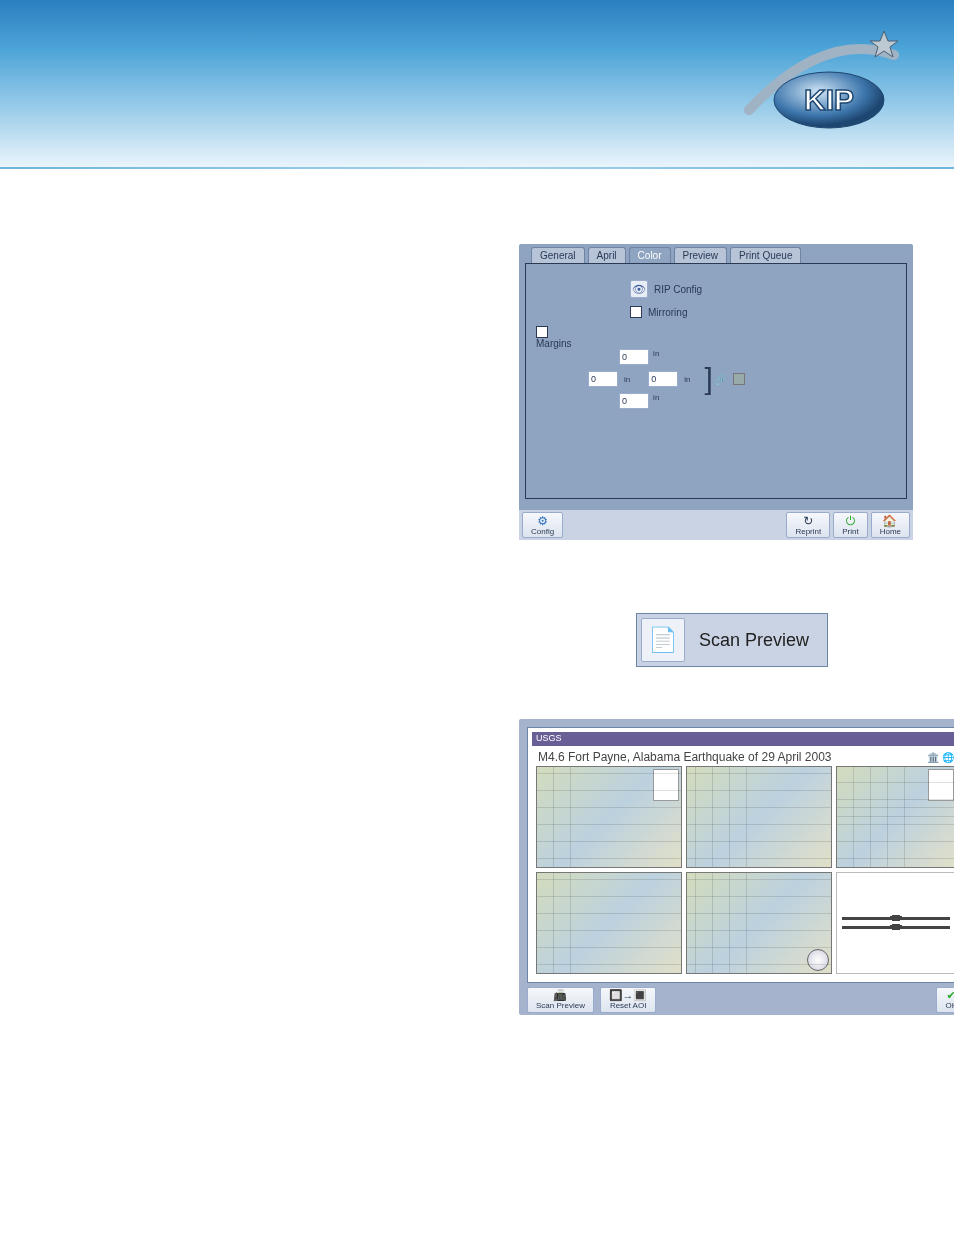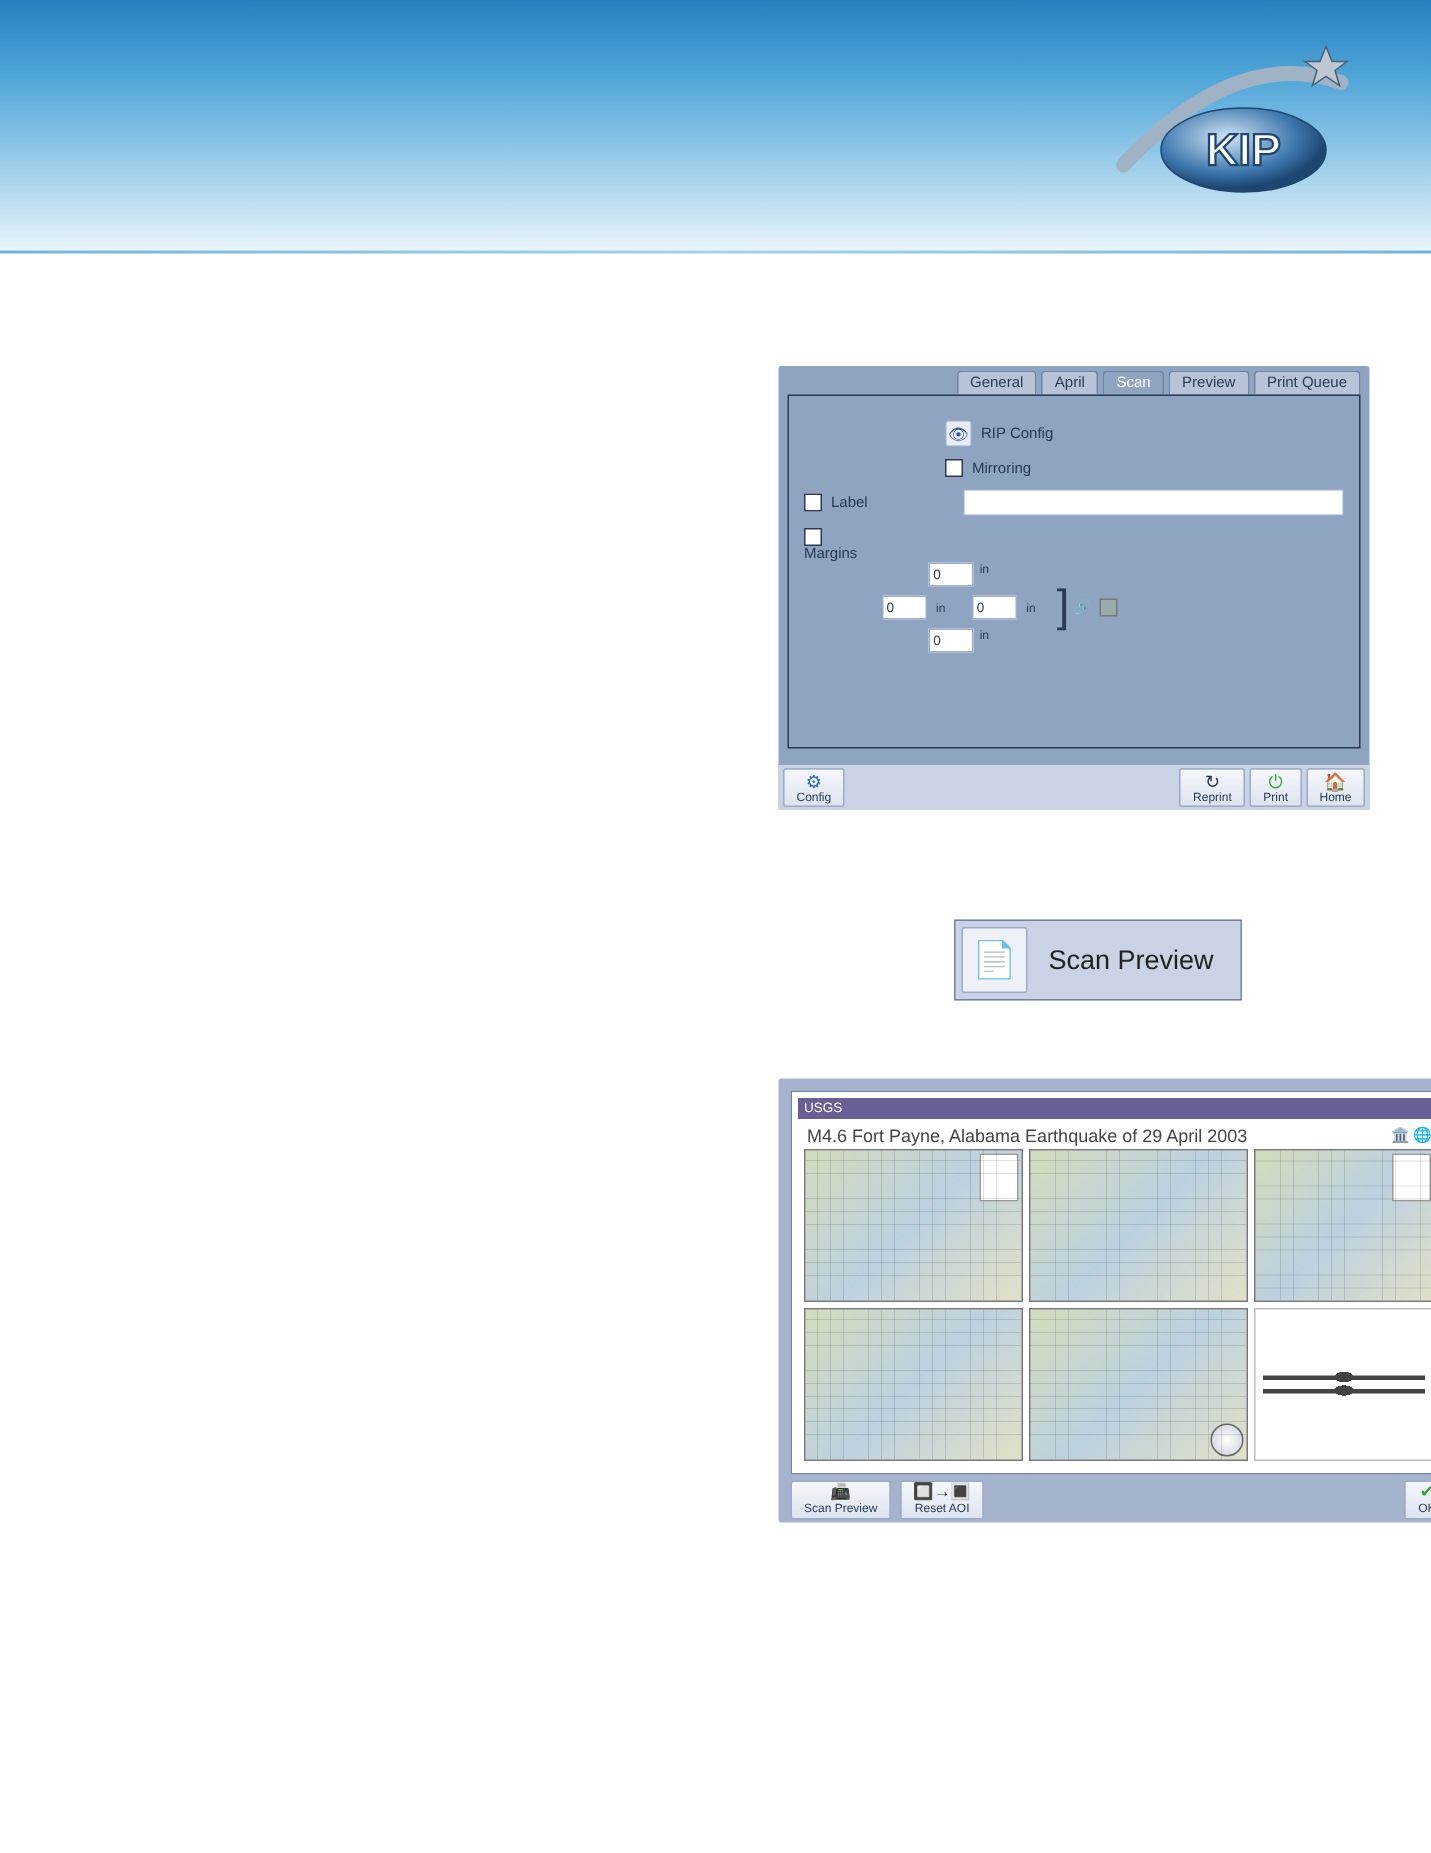--- a/index.html
+++ b/index.html
@@ -22,21 +22,21 @@
     background: linear-gradient(to right, #6db6dd 0%, #a5d2ec 50%, #6db6dd 100%);
   }
   .logo { position:absolute; right:40px; top:20px; }
   .logo svg { width:170px; height:130px; }
 
   
   .misc-shot {
     position:absolute; left:519px; top:244px; width:394px; height:296px;
     background:#8ea4c0; border-radius:2px; padding:0;
   }
-  .tabs { display:flex; gap:3px; padding:3px 6px 0 12px; font-size:10px;justify-content:flex-end; }
+  .tabs { display:flex; gap:3px; padding:3px 6px 0 12px; font-size:10px; }
   .tab {
     padding:2px 8px; background:#b7c4d8; border:1px solid #6d84a6;
     border-bottom:none; border-radius:3px 3px 0 0; color:#2a3a55; cursor:pointer;
   }
   .tab.active { background:#8ea4c0; color:#fff; }
   .tab-body {
     margin:0 6px; border:1px solid #2a3a55; height:236px;
     background:#8ea4c0; padding:16px 10px; font-size:10px; color:#2a3a55;
     position:relative;
   }
@@ -132,40 +132,34 @@
     </g>
     <ellipse cx="85" cy="80" rx="55" ry="28" fill="url(#sph)" stroke="#1d4670" stroke-width="1"></ellipse>
     <text x="85" y="90" text-anchor="middle" font-family="Arial Black, Arial" font-size="30" font-weight="900" fill="#fff" stroke="#1d4670" stroke-width="1.5">KIP</text>
   </svg>
 </div>
 
 <div class="misc-shot">
   <div class="tabs">
     <div class="tab">General</div>
     <div class="tab">April</div>
-    <div class="tab active">Scan</div>
+    <div class="tab active">Color</div>
     <div class="tab">Preview</div>
     <div class="tab">Print Queue</div>
   </div>
   <div class="tab-body">
     <div style="margin-left:94px;">
       <div class="row">
         <span class="ico-box">👁</span>
         <span>RIP Config</span>
       </div>
       <div class="row">
         <span class="chk"></span>
         <span>Mirroring</span>
       </div>
-    </div>
-    <div class="row" style="margin-top:8px;">
-      <span class="chk"></span>
-      <span style="width:40px;">Label</span>
-      <span style="width:48px;"></span>
-      <div class="label-input"></div>
     </div>
     <div class="row margins-block">
       <span class="chk"></span>
       <span style="width:40px;">Margins</span>
       <div style="margin-left:52px;display:flex;align-items:center;">
         <div style="display:flex;flex-direction:column;gap:6px;">
           <div style="display:flex;justify-content:center;">
             <span class="sp" style="width:30px;height:16px;background:#fff;border:1px solid #9aaccd;font-size:9px;padding:0 2px;display:flex;align-items:center;">0</span>
             <span class="u" style="font-size:8px;padding:0 4px;">in</span>
           </div>

